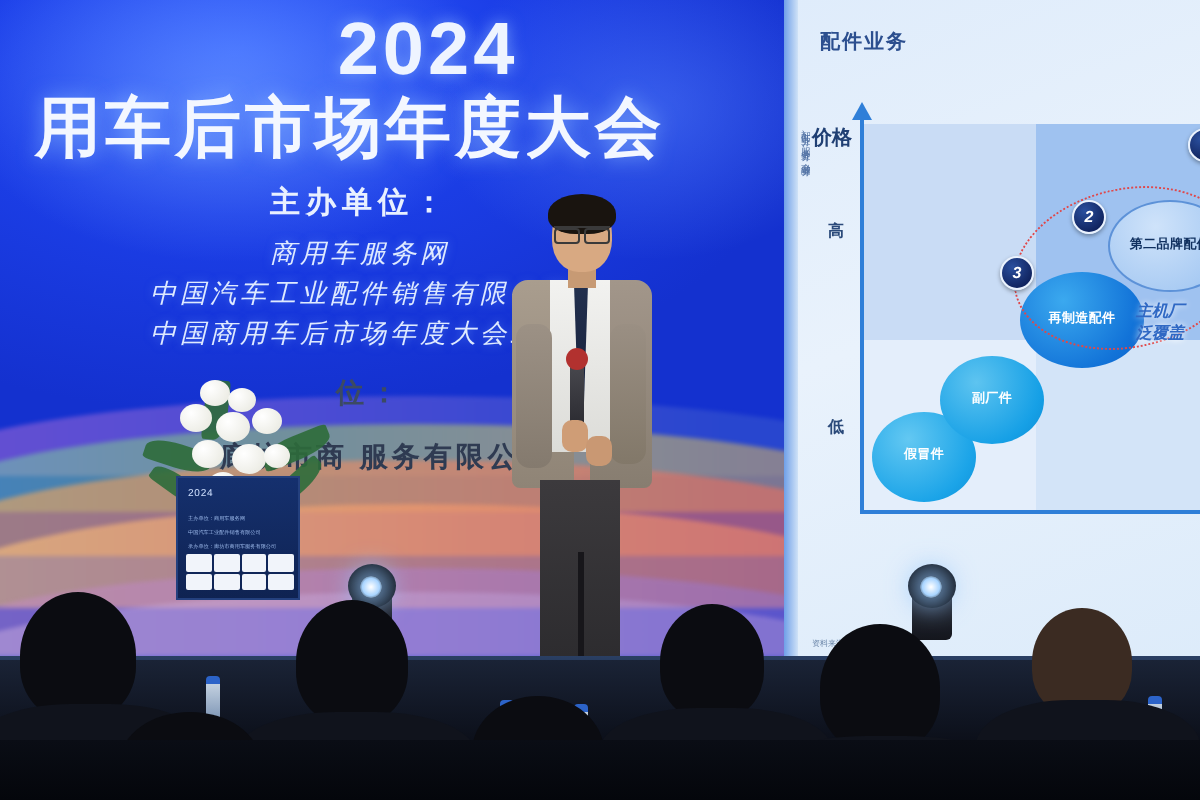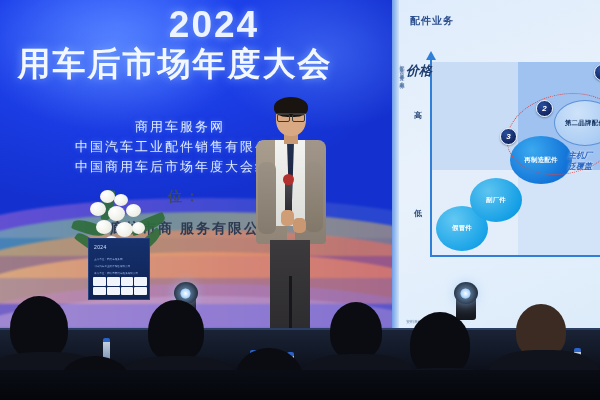--- a/index.html
+++ b/index.html
@@ -46,21 +46,21 @@
   .bd-head {
     position:absolute; top:42px; left:-35px; width:420px; text-align:center;
     font-size:33px; font-weight:800; color:#f3f7ff; letter-spacing:2px;
     text-shadow:0 0 10px rgba(140,185,255,.75);
   }
   .bd-sub1 {
     position:absolute; top:92px; left:0; width:360px; text-align:center;
     font-size:15px; font-weight:700; color:#e8f0ff; letter-spacing:3px;
   }
   .bd-org { position:absolute; left:0; width:360px; text-align:center; color:#dfeaff;
-    letter-spacing:2px; text-shadow:0 0 5px rgba(120,170,255,.5); }
+    letter-spacing:2px; text-shadow:0 0 5px rgba(120,170,255,.5);font-style:italic; }
   .bd-o1 { top:118px; font-size:13px; }
   .bd-o2 { top:138px; font-size:13px; }
   .bd-o3 { top:158px; font-size:13px; }
   .bd-sub2 { position:absolute; top:188px; left:0; width:370px; text-align:center;
     font-size:14px; font-weight:700; color:#3c4a63; letter-spacing:3px; }
   .bd-o4 { position:absolute; top:220px; left:0; width:370px; text-align:center;
     font-size:14px; font-weight:700; color:#2f3b52; letter-spacing:2px; }
 
   
   .slide {
@@ -88,21 +88,21 @@
   .q-bl { left:12px; top:112px; width:88px; height:86px;  background:#e4eefb; }
   .q-br { left:100px; top:112px; width:82px; height:86px;  background:#d3e4f8; }
 
   .axis-y { position:absolute; left:12px; top:0; width:1.6px; height:198px; background:#2f7fd8; }
   .axis-y::after { content:""; position:absolute; left:-4px; top:-7px;
     border-left:5px solid transparent; border-right:5px solid transparent;
     border-bottom:9px solid #2f7fd8; }
   .axis-x { position:absolute; left:12px; top:197px; width:170px; height:1.6px; background:#2f7fd8; }
 
   .lab { position:absolute; font-size:8px; color:#2b4a7a; font-weight:700; }
-  .lab-price { left:-12px; top:4px; font-style:italic; font-size:13px; color:#1f3f73; }
+  .lab-price { left:-12px; top:4px; font-size:10px; color:#1f3f73; }
   .lab-high  { left:-4px; top:52px; }
   .lab-low   { left:-4px; top:150px; }
 
   .bub { position:absolute; border-radius:50%; display:flex; align-items:center;
     justify-content:center; text-align:center; font-weight:700; line-height:1.05;
     color:#fff; font-size:6.5px; letter-spacing:.2px; }
   .b-fake { left:18px; top:148px; width:52px; height:45px;
     background:radial-gradient(circle at 35% 30%,#63c8f2,#1ba4e8 70%,#0d8fd8 100%); }
   .b-after { left:52px; top:120px; width:52px; height:44px;
     background:radial-gradient(circle at 35% 30%,#5ec4f0,#16a0e6 70%,#0b8bd4 100%); }
@@ -215,20 +215,21 @@
         <div class="wave w2"></div>
         <div class="wave w3"></div>
       <div class="wave w4"></div>
         <div class="wave w5"></div>
         <div class="wave w6"></div>
     </div>
 
     <div class="bd-text">
       <div class="bd-year">2024</div>
       <div class="bd-head">用车后市场年度大会</div>
+      <div class="bd-sub1">主办单位：</div>
       <div class="bd-org bd-o1">商用车服务网</div>
       <div class="bd-org bd-o2">中国汽车工业配件销售有限公司</div>
       <div class="bd-org bd-o3">中国商用车后市场年度大会组委</div>
       <div class="bd-sub2">位：</div>
       <div class="bd-o4">廊坊市商  服务有限公</div>
     </div>
   </div>
 
   <div class="slide">
     <div class="slide-edge"></div>

